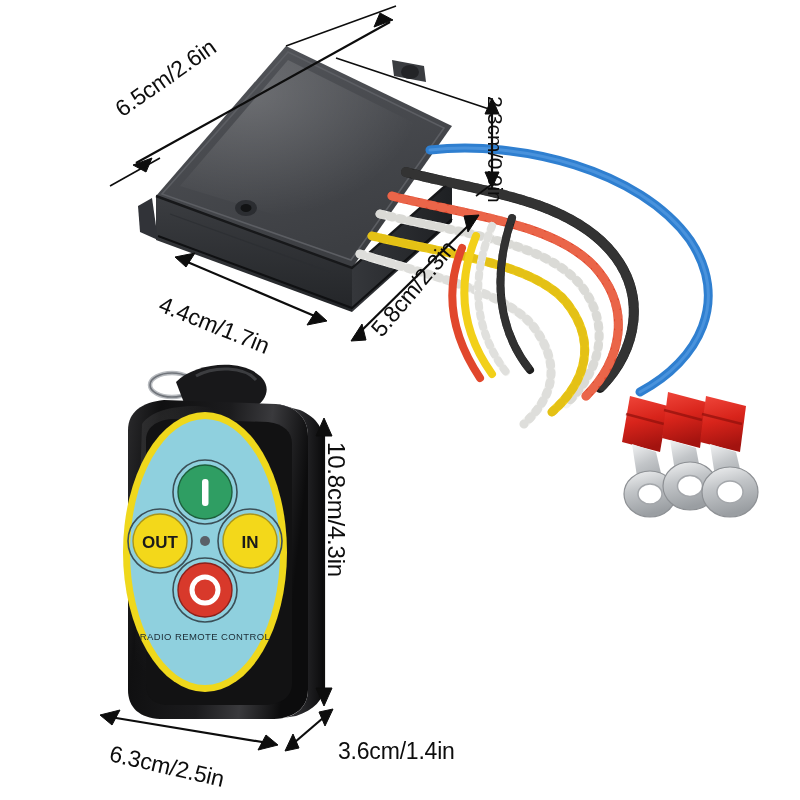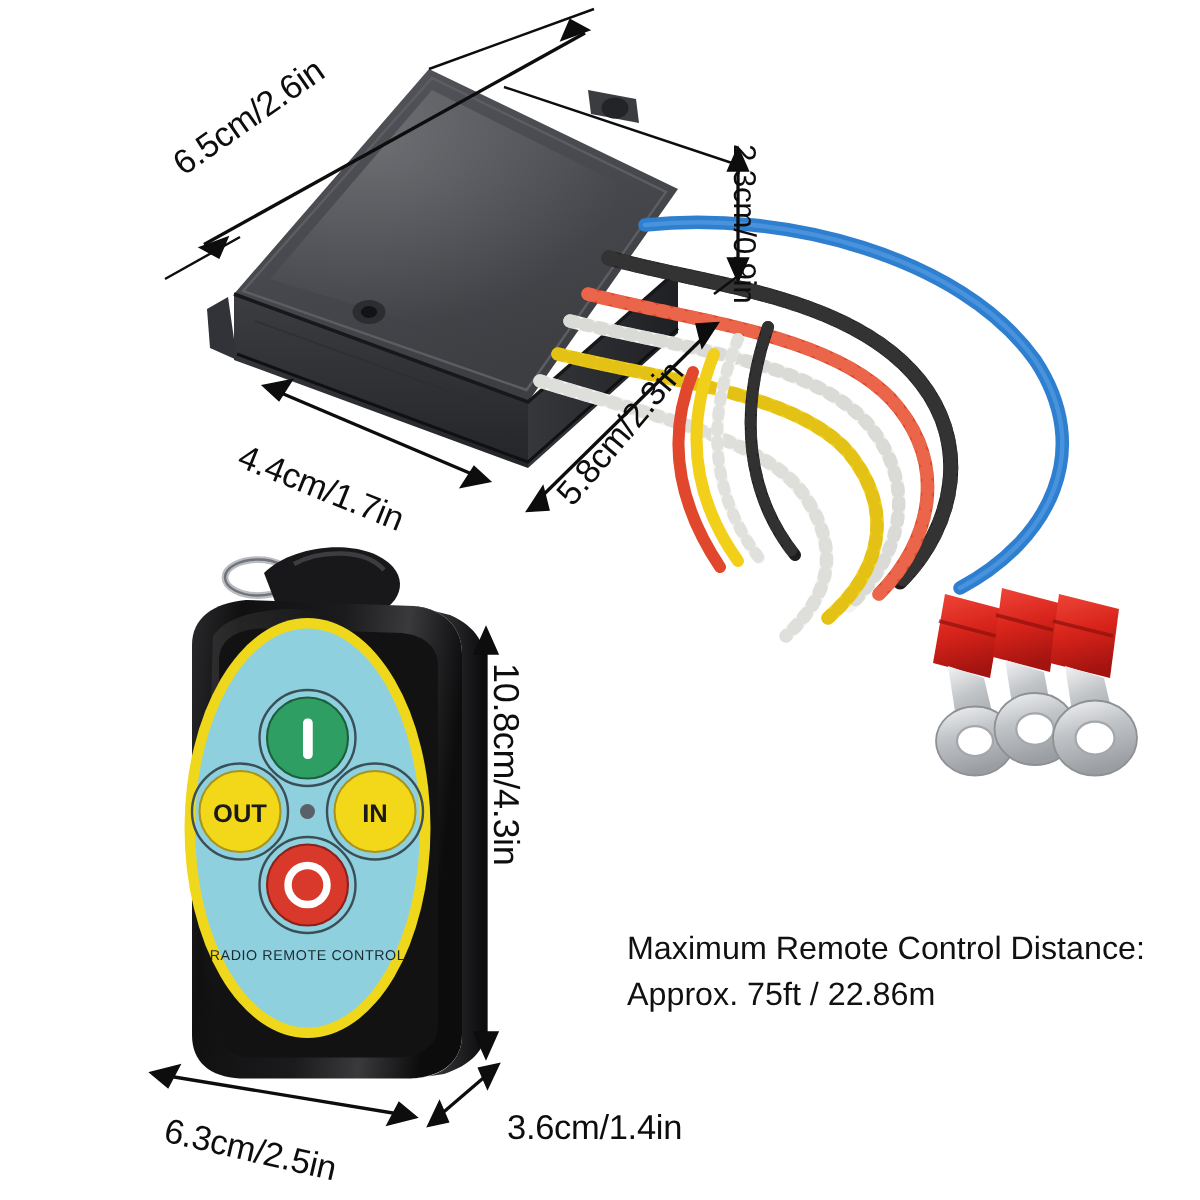--- a/index.html
+++ b/index.html
@@ -262,24 +262,20 @@
 
   <div class="dim dim-65">6.5cm/2.6in</div>
   <div class="dim dim-44">4.4cm/1.7in</div>
   <div class="dim dim-58">5.8cm/2.3in</div>
   <div class="dim dim-23">2.3cm/0.9in</div>
 
   <div class="dim dim-108">10.8cm/4.3in</div>
   <div class="dim dim-63">6.3cm/2.5in</div>
   <div class="dim dim-36">3.6cm/1.4in</div>
 
-  <div class="note">
-    <div>Maximum Remote Control Distance:</div>
-    <div>Approx. 75ft / 22.86m</div>
-  </div>
 
   <svg width="800" height="800" viewBox="0 0 800 800" id="labels" style="position:absolute;left:0;top:0;pointer-events:none">
     <text id="t-out" x="160" y="548" text-anchor="middle" font-family="Liberation Sans, sans-serif" font-size="17" font-weight="bold" fill="#1a1a1a">OUT</text>
     <text id="t-in" x="250" y="548" text-anchor="middle" font-family="Liberation Sans, sans-serif" font-size="17" font-weight="bold" fill="#1a1a1a">IN</text>
     <text id="t-brand" x="205" y="640" text-anchor="middle" font-family="Liberation Sans, sans-serif" font-size="9.5" letter-spacing="0.4" fill="#1b2a33">RADIO REMOTE CONTROL</text>
   </svg>
 
 </div>
 
 </body></html>

